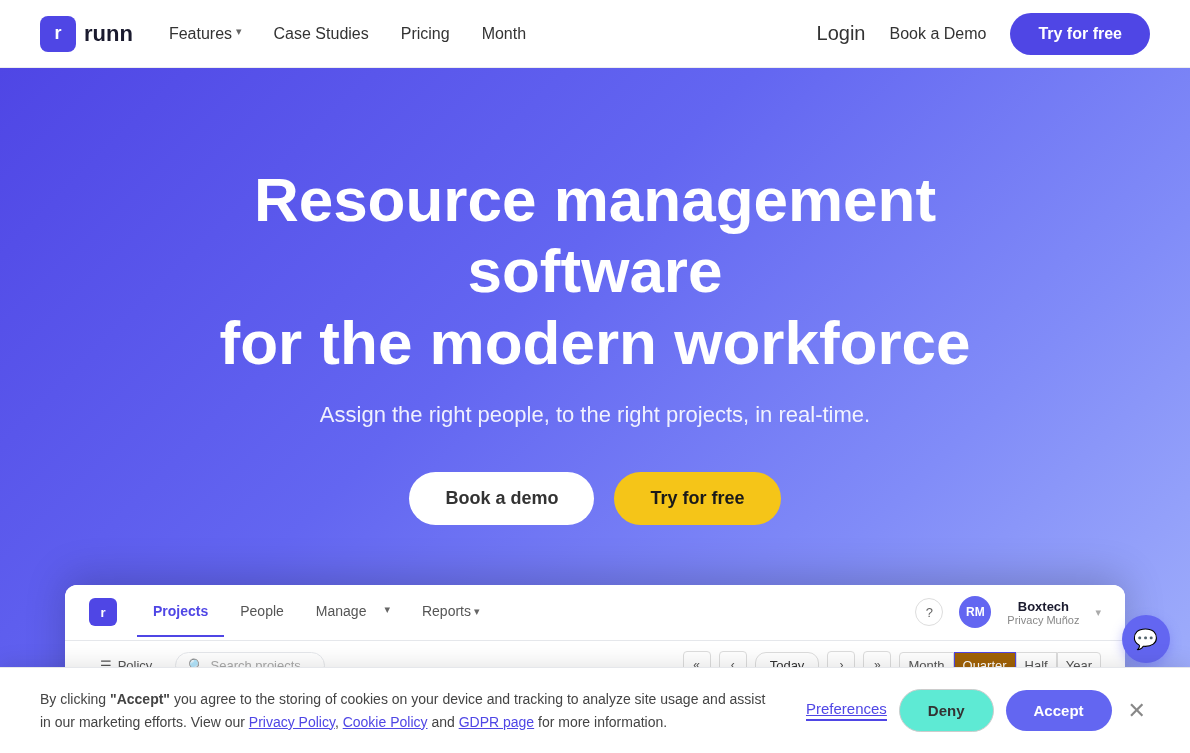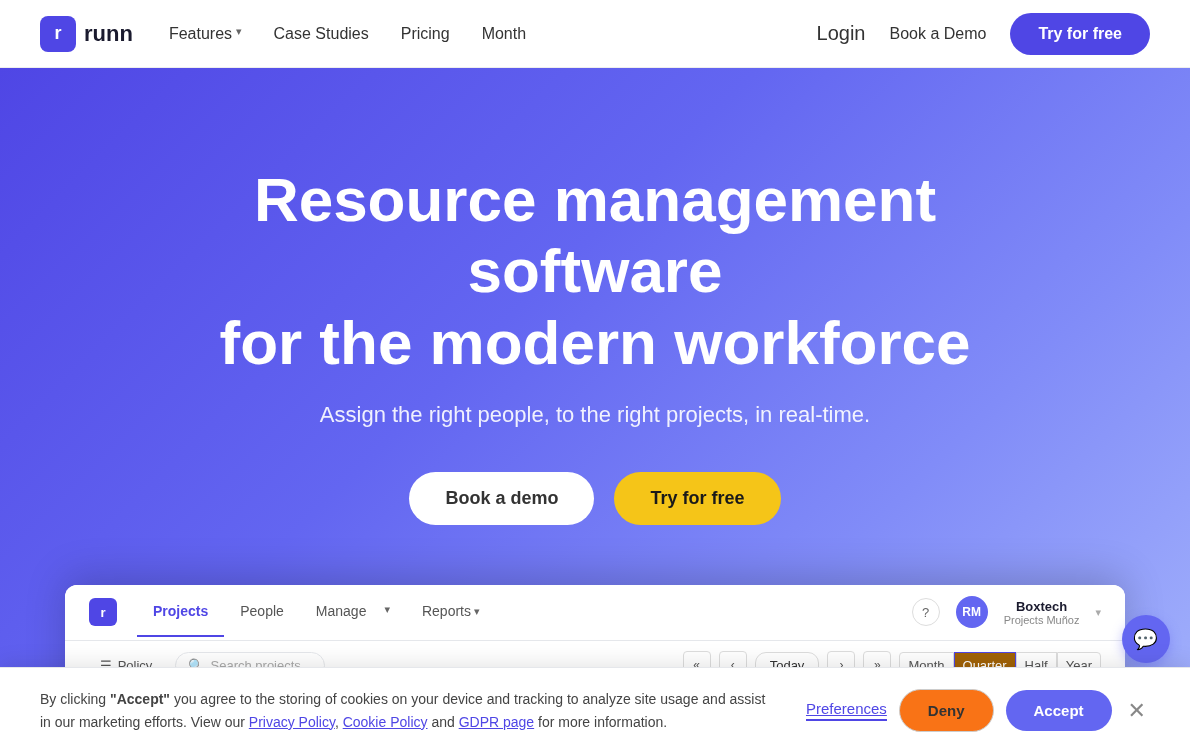--- a/index.html
+++ b/index.html
@@ -204,21 +204,21 @@
       box-shadow: 0 -4px 20px rgba(0,0,0,0.1); z-index: 1000;
     }
     .cookie-text { flex: 1; font-size: 14px; color: #444; line-height: 1.6; }
     .cookie-text a { color: #4f46e5; text-decoration: underline; cursor: pointer; }
     .cookie-buttons { display: flex; align-items: center; gap: 12px; }
     .preferences-link {
       font-size: 15px; color: #4f46e5; cursor: pointer; text-decoration: underline;
       border-bottom: 2px solid #4f46e5; padding-bottom: 2px;
     }
     .deny-btn {
-      background: #f97316; color: #333; border: 1px solid #ccc; border-radius: 30px;
+      background: #5eead4; color: #333; border: 1px solid #ccc; border-radius: 30px;
       padding: 12px 28px; font-size: 15px; font-weight: 600; cursor: pointer;
     }
     .accept-btn {
       background: #6366f1; color: #fff; border: none; border-radius: 30px;
       padding: 12px 28px; font-size: 15px; font-weight: 600; cursor: pointer;
     }
     .close-btn {
       background: none; border: none; font-size: 22px; color: #888; cursor: pointer; padding: 4px;
     }
 
@@ -292,21 +292,21 @@
         <div class="app-nav-item app-nav-item-reports">
           <span>Reports</span>
           <span class="chevron">▾</span>
         </div>
       </div>
       <div class="app-right">
         <div class="help-btn">?</div>
         <div class="avatar-btn">RM</div>
         <div class="company-info">
           <div class="company-name">Boxtech</div>
-          <div class="company-person">Projects Muñoz</div>
+          <div class="company-person">Privacy Muñoz</div>
         </div>
         <span class="dropdown-arrow">▾</span>
       </div>
     </div>
 
     <div class="app-toolbar">
       <div class="toolbar-left">
         <div class="filter-btn">
           <span>☰</span>
           <span>Policy</span>

